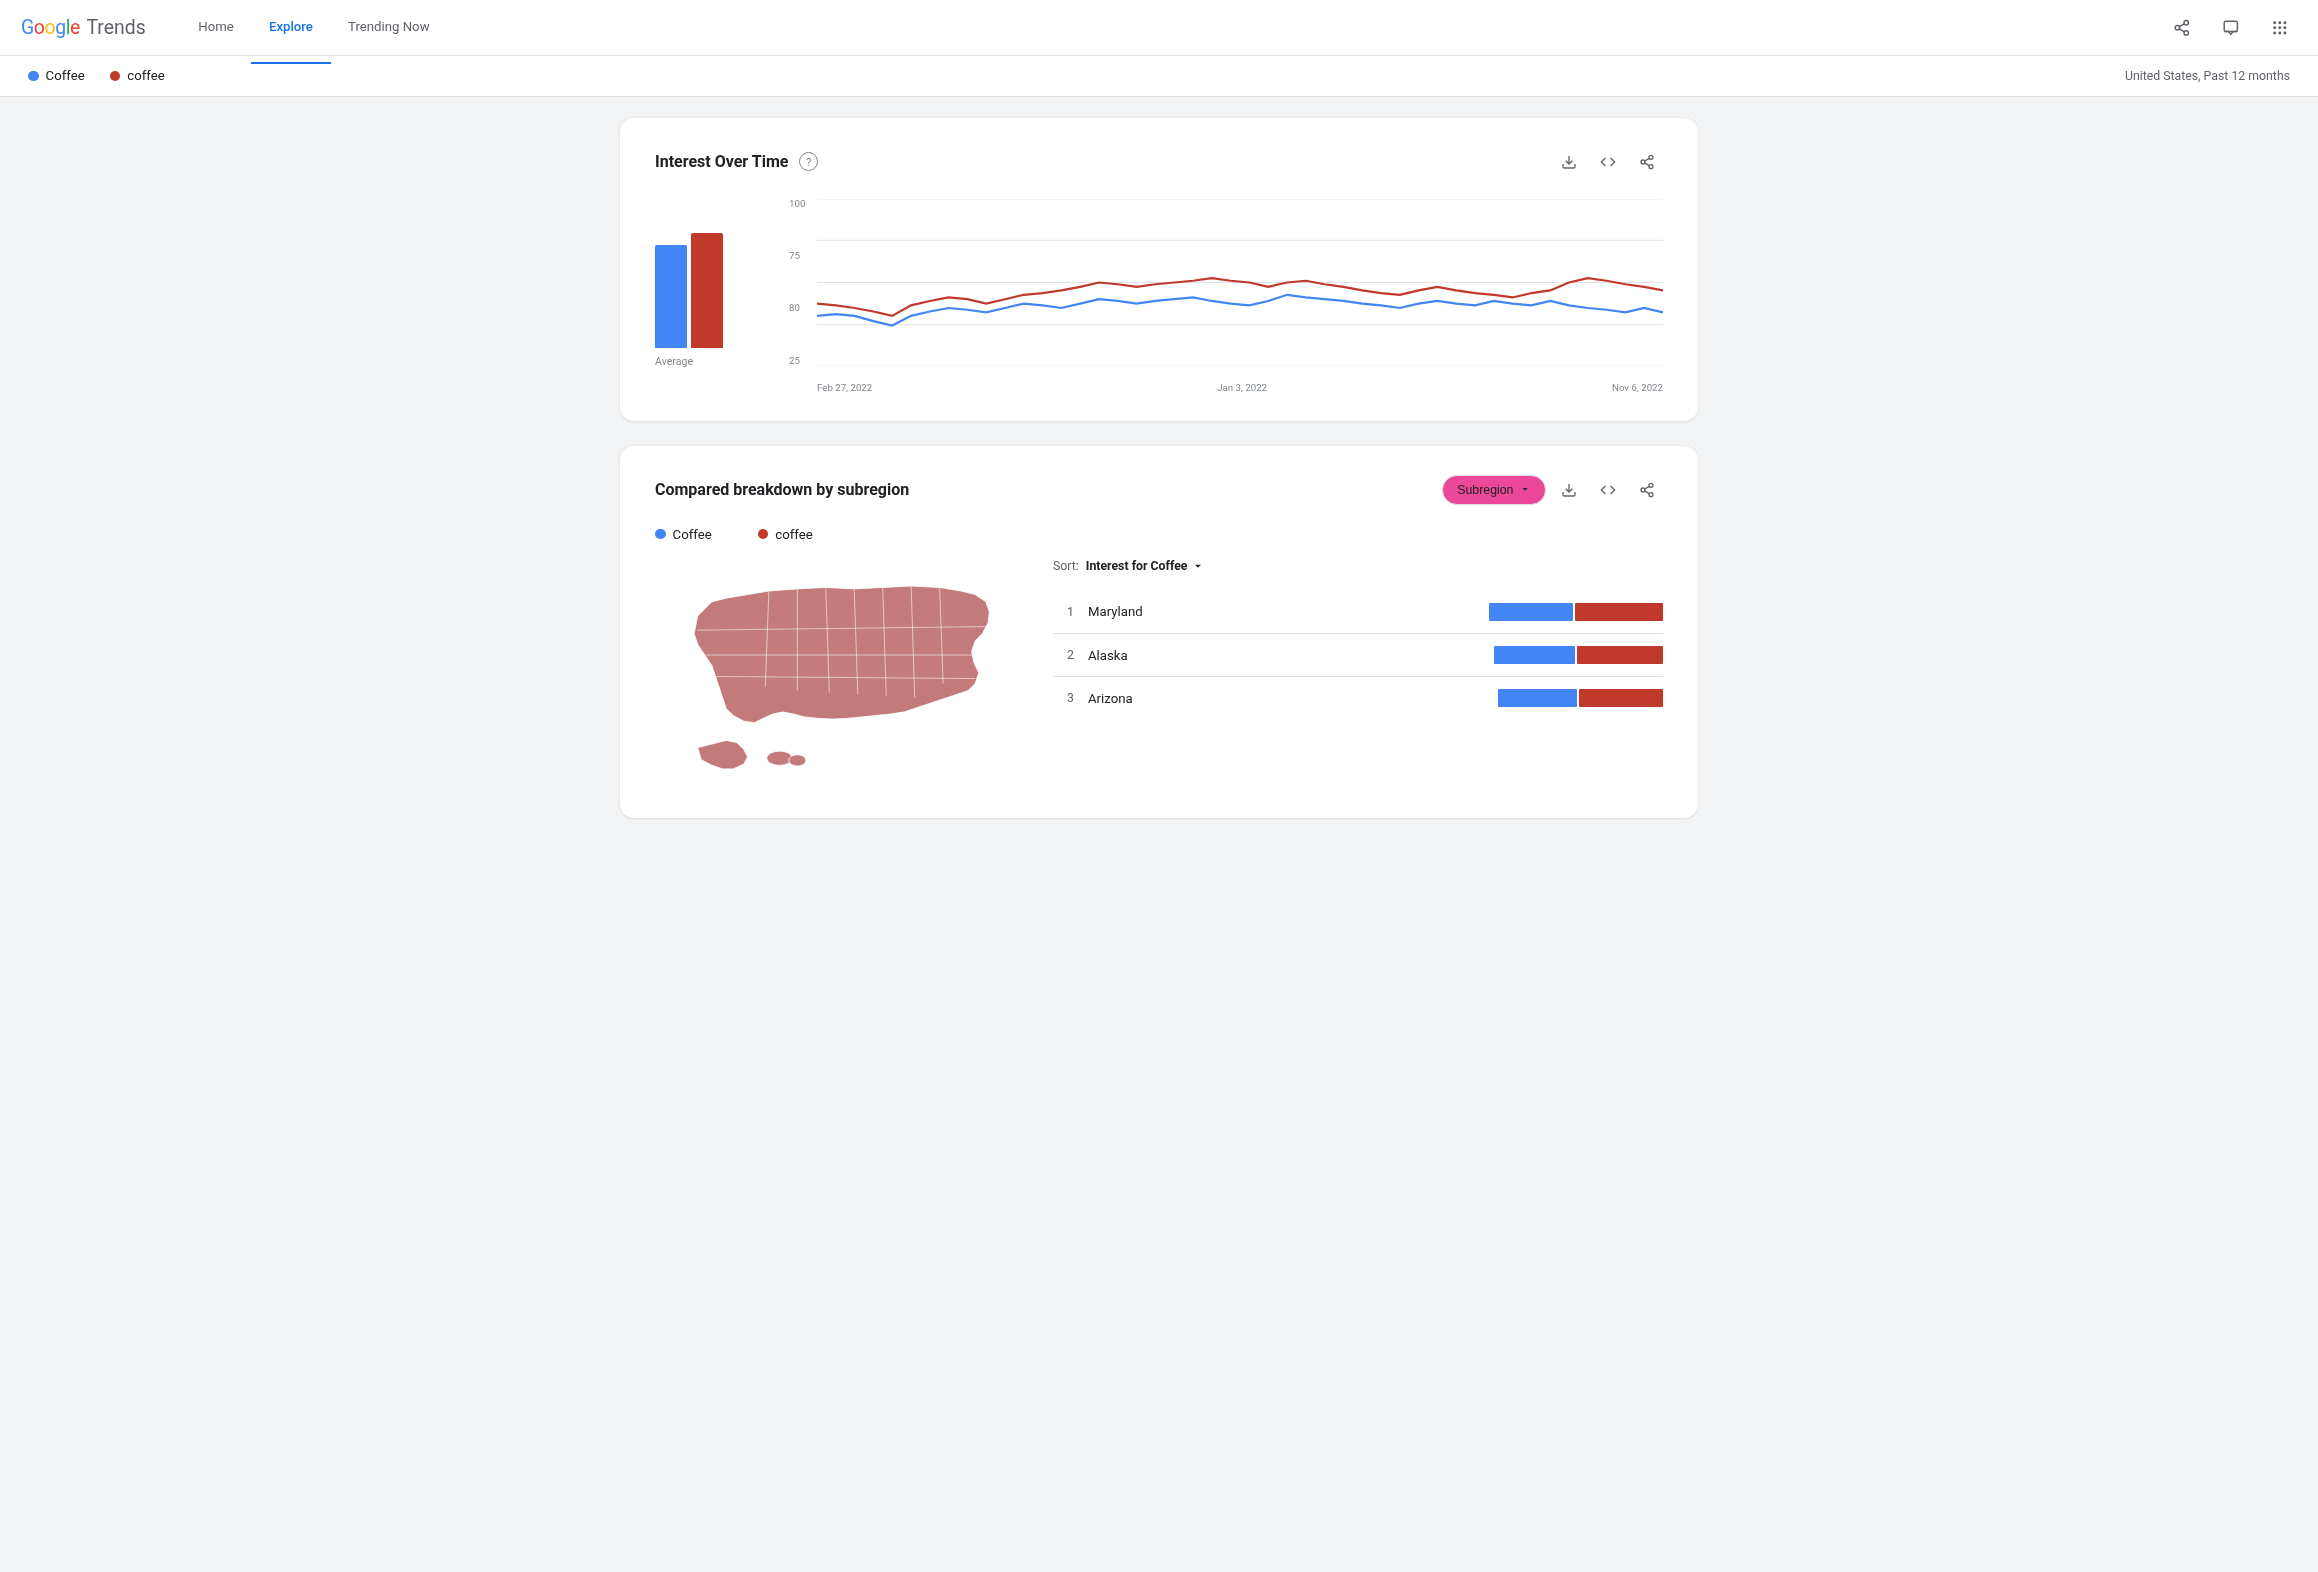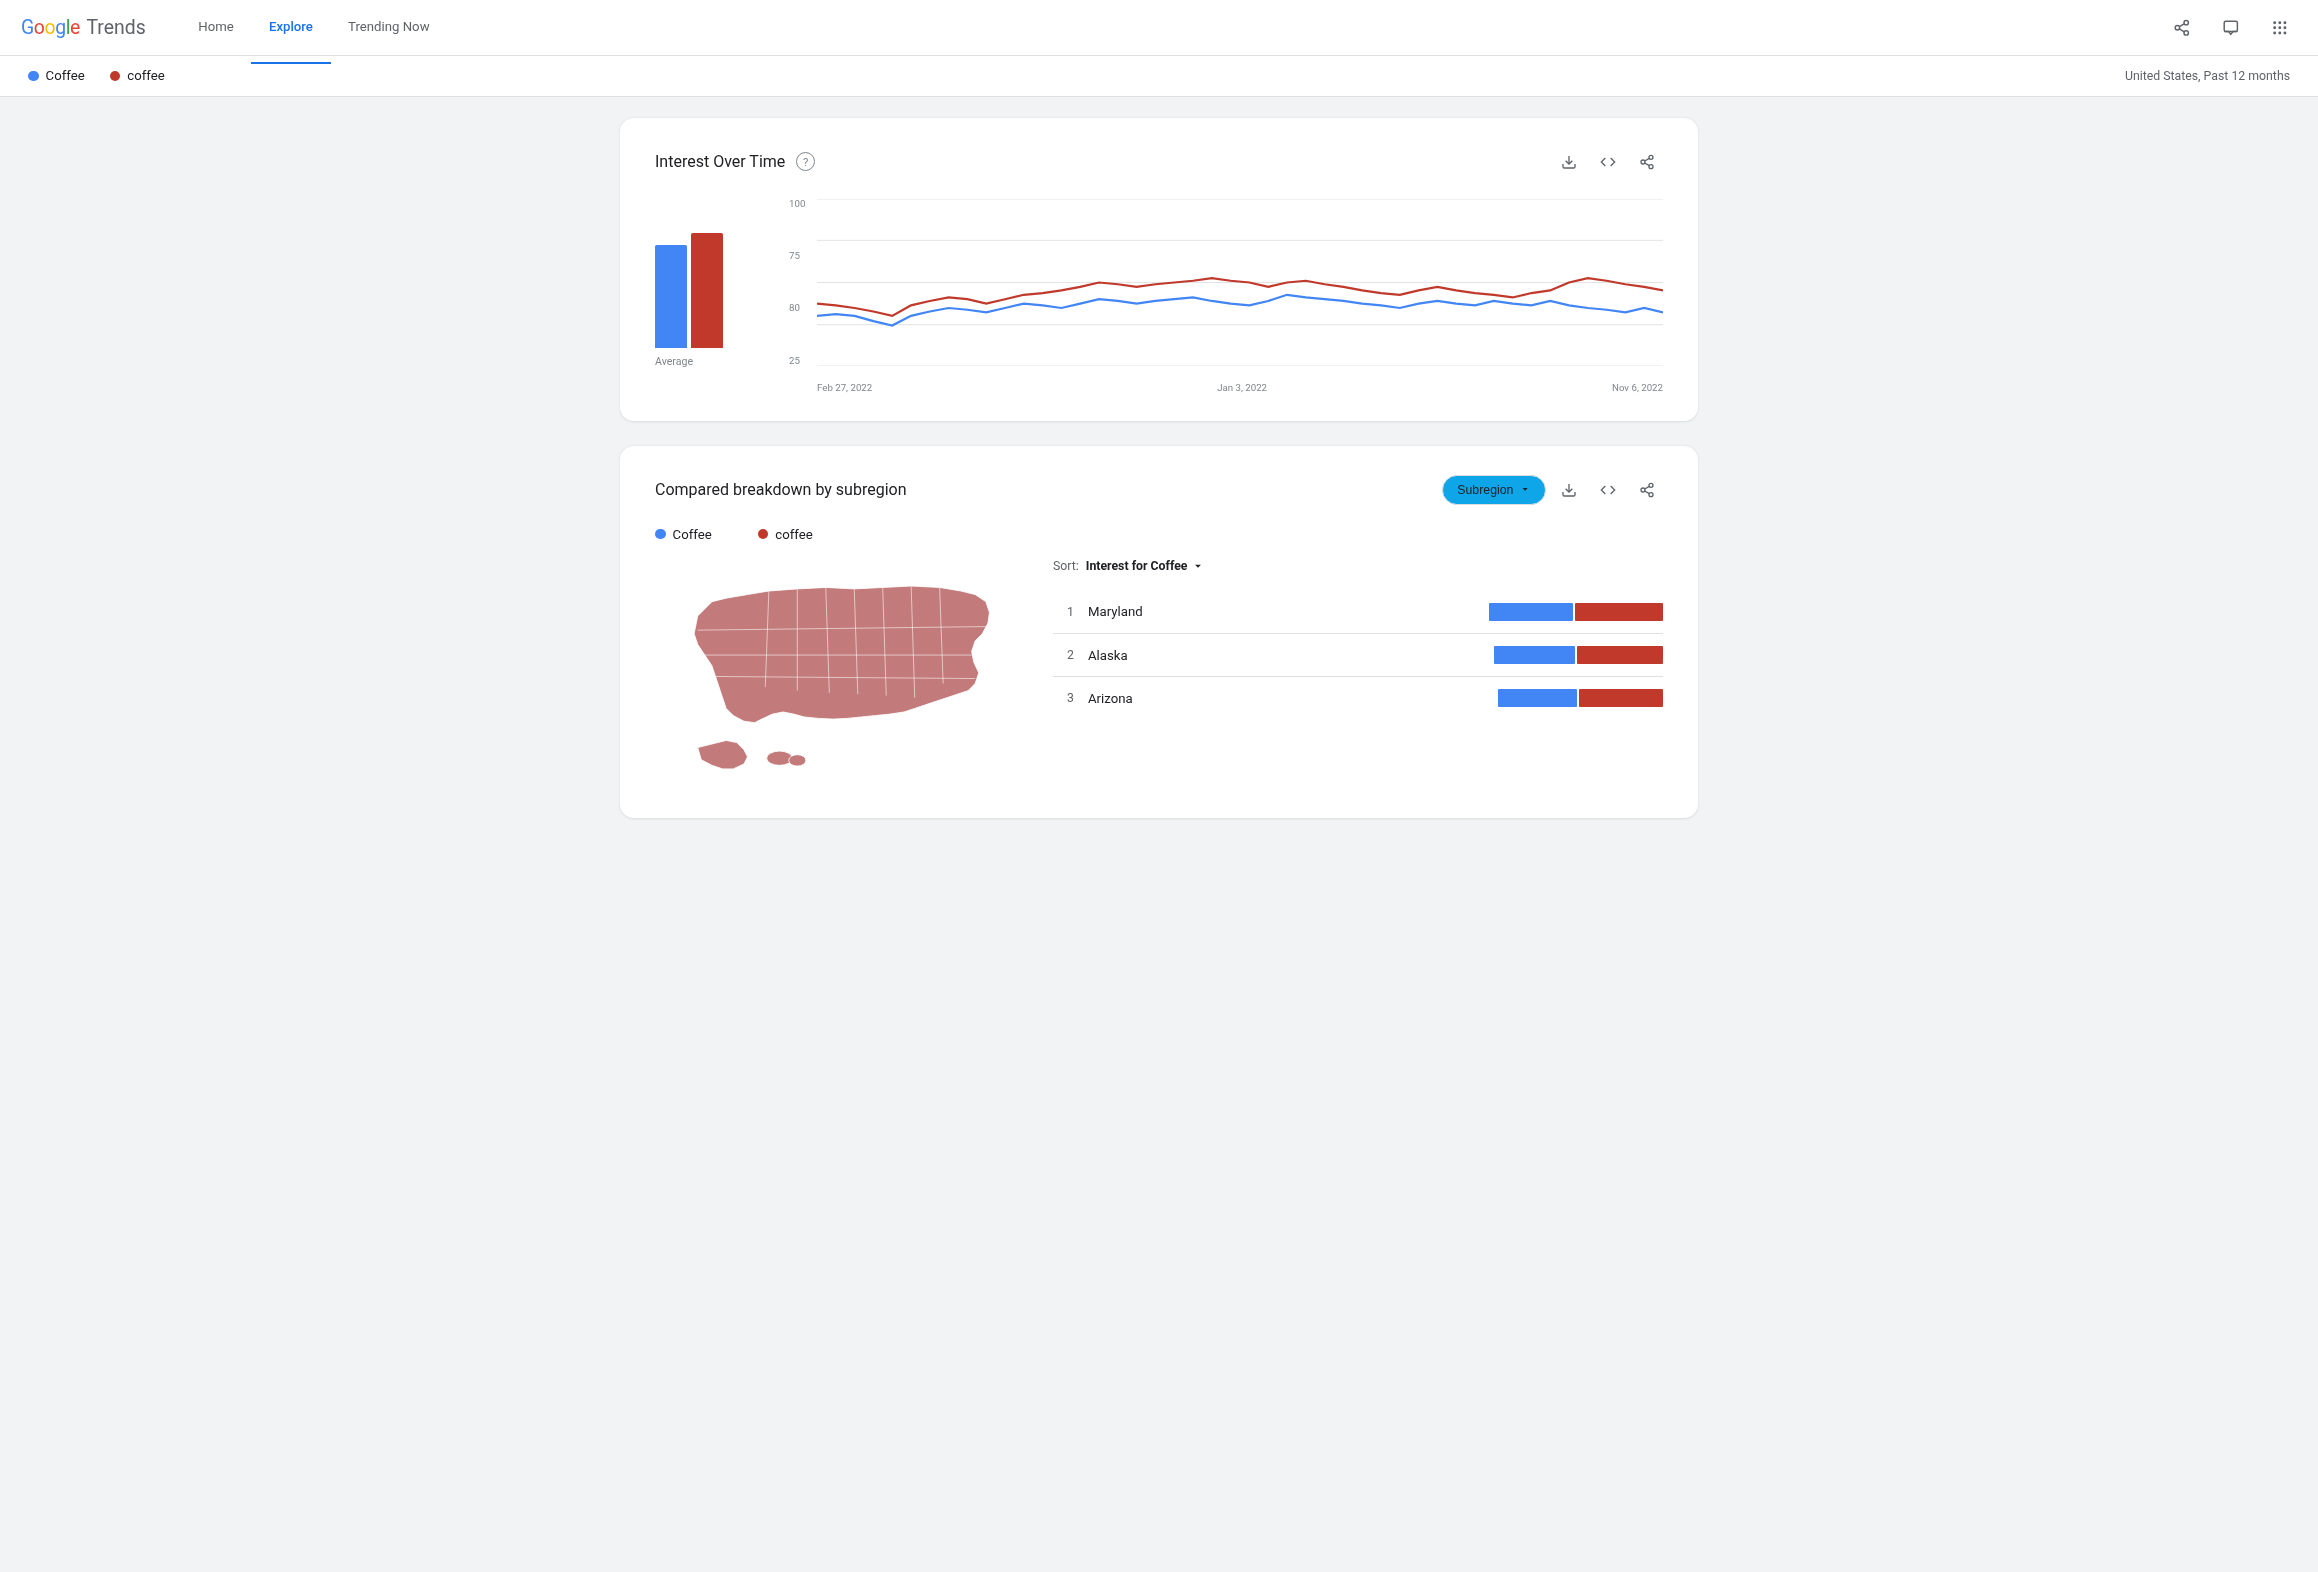--- a/index.html
+++ b/index.html
@@ -134,21 +134,21 @@
       justify-content: space-between;
       margin-bottom: 21px;
     }
     .card-title-group {
       display: flex;
       align-items: center;
       gap: 10.6px;
     }
     .card-title {
       font-size: 16px;
-      font-weight: 400;
+      font-weight: 700;
       color: #202124;
     }
     .card-actions {
       display: flex;
       align-items: center;
       gap: 7px;
     }
     .card-icon-btn {
       width: 32px;
       height: 32px;
@@ -287,21 +287,21 @@
     }
 
     
     .subregion-btn {
       display: flex;
       align-items: center;
       gap: 5.3px;
       border: 0.9px solid #dadce0;
       border-radius: 21px;
       padding: 7px 14px;
-      background: #0ea5e9;
+      background: #ec4899;
       cursor: pointer;
       font-size: 12.3px;
       color: #202124;
     }
   </style>
 </head>
 <body>
 
 <header class="header">
   <a class="logo" href="#">

